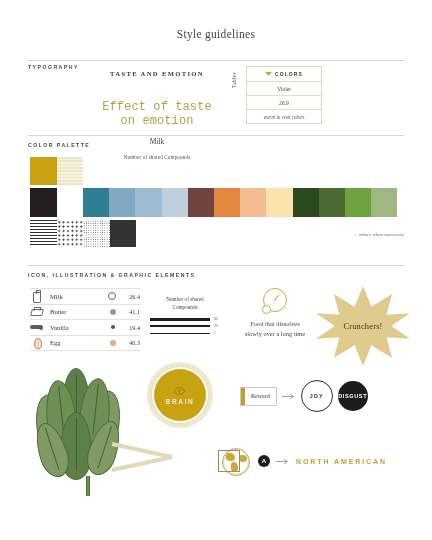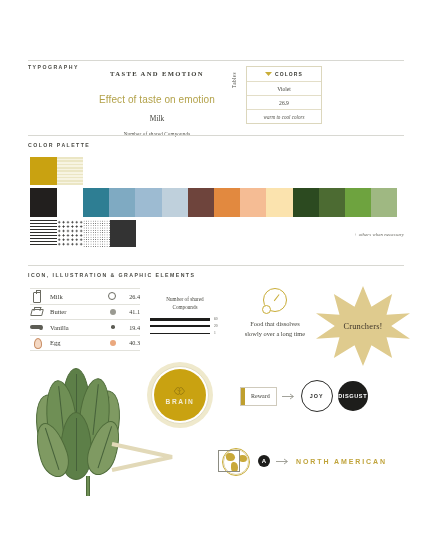--- a/index.html
+++ b/index.html
@@ -29,22 +29,22 @@
     color:#4a4a44;text-transform:uppercase;
   }
 
   
   .type-col{position:absolute;left:92px;top:70px;width:130px;text-align:center;}
   .t-head{
     font-family:"Liberation Serif",serif;font-weight:bold;
     font-size:6.6px;letter-spacing:1.35px;color:#3c3c36;
   }
   .t-sub{
-    font-family:Liberation Sans, sans-serif;
-    font-size:10px;color:#b3a24a;margin-top:17px;letter-spacing:.1px;
+    font-family:Liberation Mono, monospace;
+    font-size:12px;color:#b3a24a;margin-top:23px;letter-spacing:.1px;
   }
   .t-body{
     font-family:"Liberation Serif",serif;
     font-size:7.4px;color:#3c3c36;margin-top:9px;
   }
   .t-cap{
     font-family:"Liberation Serif",serif;
     font-size:5.1px;color:#55554e;margin-top:8px;letter-spacing:.15px;
   }
 
@@ -241,20 +241,21 @@
   .geo-label{
     font-family:"Liberation Sans",sans-serif;font-weight:bold;
     font-size:7px;letter-spacing:1.9px;color:#c0a43c;
   }
 </style>
 </head>
 <body>
 
 <div class="page">
 
+  <div class="doc-title">Style guidelines</div>
 
   <div class="rule" style="top:60px;"></div>
   <div class="sect-label" style="left:28px;top:64px;">TYPOGRAPHY</div>
 
   <div class="type-col">
     <div class="t-head">TASTE AND EMOTION</div>
     <div class="t-sub">Effect of taste on emotion</div>
     <div class="t-body">Milk</div>
     <div class="t-cap">Number of shared Compounds</div>
   </div>

